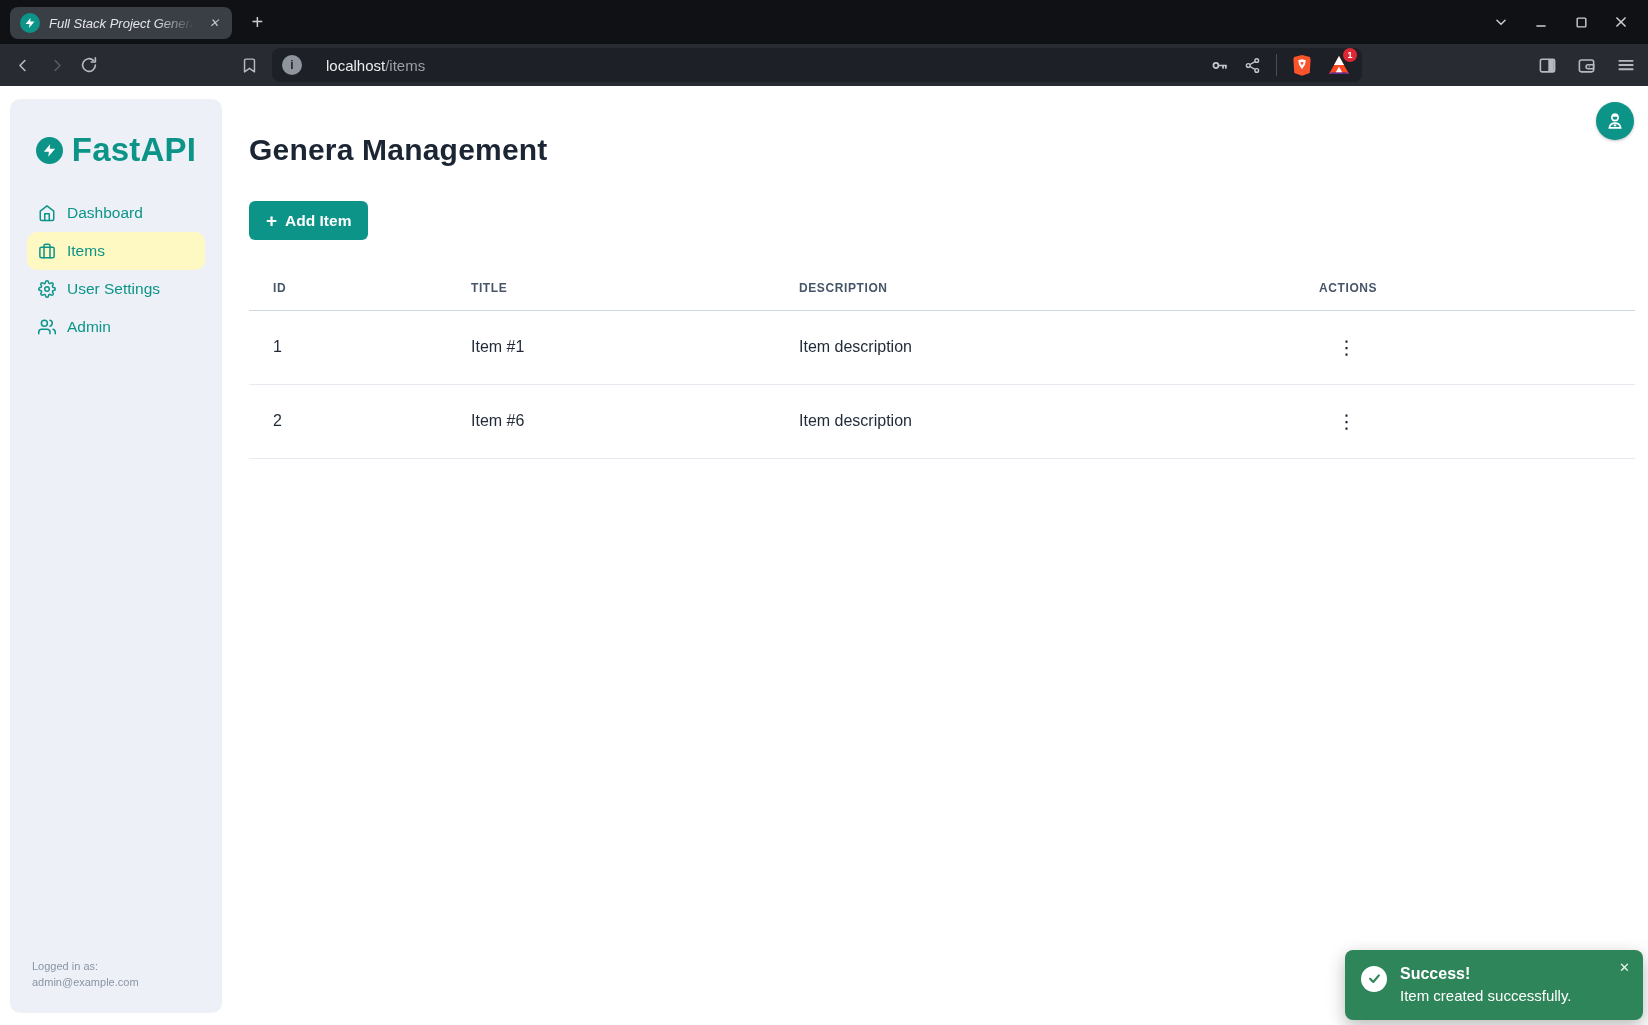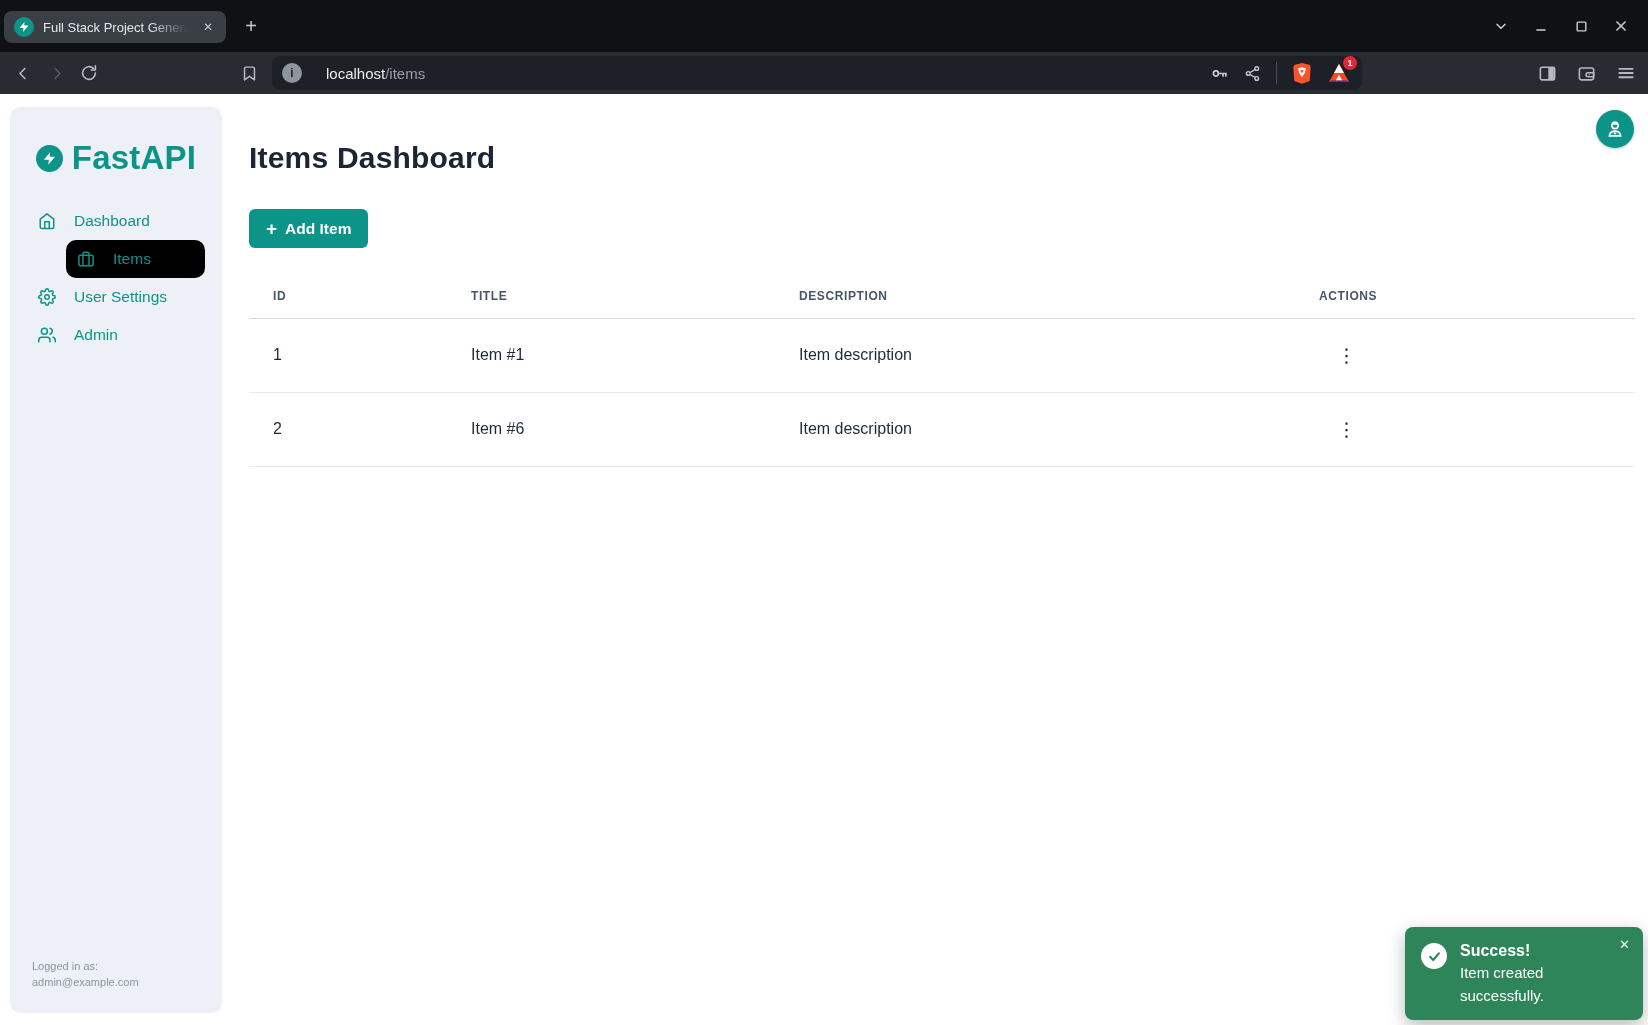--- a/index.html
+++ b/index.html
@@ -7,21 +7,21 @@
     --toast-green:#2f855a;
     --badge-red:#e02735;
     --shield-orange:#fb542b;
   }
   *{box-sizing:border-box;margin:0;padding:0;}
   html,body{width:1648px;height:1025px;}
   body{font-family:"Liberation Sans",sans-serif;background:#000;overflow:hidden;}
   .browser{width:1648px;height:1025px;display:flex;flex-direction:column;position:relative;background:#fff;}
 
   
-  .tabbar{height:52px;background:#0f1115;display:flex;align-items:center;flex:0 0 auto;padding-left:4px;}
+  .tabbar{height:44px;background:#0f1115;display:flex;align-items:center;flex:0 0 auto;padding-left:10px;font-style:italic;}
   .tab{width:222px;height:32px;margin-top:2px;background:#3a3e45;border-radius:8px;display:flex;align-items:center;padding:0 8px 0 10px;cursor:pointer;}
   .favicon{width:20px;height:20px;border-radius:50%;background:var(--accent);display:flex;align-items:center;justify-content:center;flex:0 0 auto;}
   .tab-title{color:#e4e6e9;font-size:13px;margin-left:9px;white-space:nowrap;overflow:hidden;max-width:152px;
     -webkit-mask-image:linear-gradient(90deg,#000 72%,transparent 98%);mask-image:linear-gradient(90deg,#000 72%,transparent 98%);}
   .tab-close{margin-left:auto;color:#c3c6cb;font-size:12px;width:20px;height:20px;border-radius:4px;display:flex;align-items:center;justify-content:center;cursor:pointer;}
   .newtab{color:#c9ccd1;font-size:20px;font-weight:400;width:30px;height:30px;margin-left:10px;display:flex;align-items:center;justify-content:center;border-radius:6px;cursor:pointer;}
   .win-controls{margin-left:auto;display:flex;align-items:center;gap:14px;padding-right:14px;}
   .win-btn{width:26px;height:26px;display:flex;align-items:center;justify-content:center;cursor:pointer;color:#ccd0d5;}
 
   
@@ -41,41 +41,41 @@
   .right-icons{margin-left:auto;display:flex;align-items:center;gap:20px;}
 
   
   .page{flex:1;display:flex;background:#fff;position:relative;}
 
   .sidebar{width:212px;margin:13px 0 12px 10px;border-radius:10px;background:#edf1f7;display:flex;flex-direction:column;flex:0 0 auto;}
   .logo{display:flex;align-items:center;justify-content:center;gap:9px;margin-top:32px;}
   .logo-circle{width:27px;height:27px;border-radius:50%;background:var(--accent);display:flex;align-items:center;justify-content:center;}
   .logo-text{font-size:33px;color:var(--accent);font-weight:600;letter-spacing:.2px;}
   .nav{margin-top:25px;display:flex;flex-direction:column;padding:0 17px;}
-  .nav-item{height:38px;display:flex;align-items:center;gap:18px;padding:0 11px;border-radius:10px;color:var(--accent);font-size:15.5px;cursor:pointer;}
-  .nav-item.active{background:#000000;margin-left:39px;}
+  .nav-item{height:38px;display:flex;align-items:center;gap:11px;padding:0 11px;border-radius:10px;color:var(--accent);font-size:15.5px;cursor:pointer;}
+  .nav-item.active{background:#fef9c3;}
   .nav-item svg{flex:0 0 auto;}
   .sidebar-footer{margin-top:auto;padding:0 14px 22px 22px;color:#8b94a3;font-size:11px;line-height:1.45;}
 
   .main{flex:1;position:relative;padding:47px 13px 0 27px;}
   .page-title{font-size:30px;font-weight:800;color:#1b2533;letter-spacing:.2px;}
   .add-btn{margin-top:34px;height:39px;border:none;border-radius:6px;background:var(--accent);color:#fff;font-family:inherit;font-weight:700;font-size:15.5px;display:inline-flex;align-items:center;gap:8px;padding:0 17px;cursor:pointer;}
   .add-plus{font-size:19px;font-weight:700;line-height:1;}
 
   table.items{margin-top:30px;width:100%;border-collapse:collapse;table-layout:fixed;}
   col.c-id{width:198px;}col.c-title{width:328px;}col.c-desc{width:520px;}
   th{height:40px;text-align:left;font-size:12px;color:#475569;letter-spacing:.6px;font-weight:700;border-bottom:1px solid #cfd6e0;padding:0 0 4px 24px;}
   td{height:74px;font-size:16px;color:#1f2937;border-bottom:1px solid #e7eaf0;padding-left:24px;}
   td.actions{padding-left:34px;}
   .kebab{background:none;border:none;font-size:19px;color:#111827;cursor:pointer;padding:2px 8px;line-height:1;}
 
   .avatar-btn{position:absolute;top:16px;right:14px;width:38px;height:38px;border-radius:50%;background:var(--accent);border:none;display:flex;align-items:center;justify-content:center;cursor:pointer;box-shadow:0 1px 3px rgba(0,0,0,.25);}
 
   
-  .toast{position:absolute;right:5px;bottom:5px;width:238px;min-height:70px;background:var(--toast-green);border-radius:8px;color:#fff;padding:13px 30px 13px 16px;box-shadow:0 6px 18px rgba(0,0,0,.28);display:flex;gap:13px;align-items:flex-start;}
+  .toast{position:absolute;right:5px;bottom:5px;width:298px;min-height:70px;background:var(--toast-green);border-radius:8px;color:#fff;padding:13px 30px 13px 16px;box-shadow:0 6px 18px rgba(0,0,0,.28);display:flex;gap:13px;align-items:flex-start;}
   .toast-check{width:26px;height:26px;border-radius:50%;background:#fff;display:flex;align-items:center;justify-content:center;flex:0 0 auto;margin-top:3px;}
   .toast-title{font-size:16px;font-weight:700;line-height:1.35;}
   .toast-msg{font-size:15px;line-height:1.5;}
   .toast-close{position:absolute;top:8px;right:11px;background:none;border:none;color:#eef6f0;font-size:13px;cursor:pointer;padding:2px;}
 </style>
 </head>
 <body>
 
 <div class="browser">
 
@@ -248,21 +248,21 @@
         </div>
       </nav>
 
       <div class="sidebar-footer">
         <div>Logged in as:</div>
         <div>admin@example.com</div>
       </div>
     </aside>
 
     <main class="main">
-      <h1 class="page-title">Items Dashboard</h1>
+      <h1 class="page-title">Genera Management</h1>
 
       <button class="add-btn">
         <span class="add-plus">+</span>
         <span>Add Item</span>
       </button>
 
       <table class="items">
         <colgroup>
             <col class="c-id">
             <col class="c-title">

